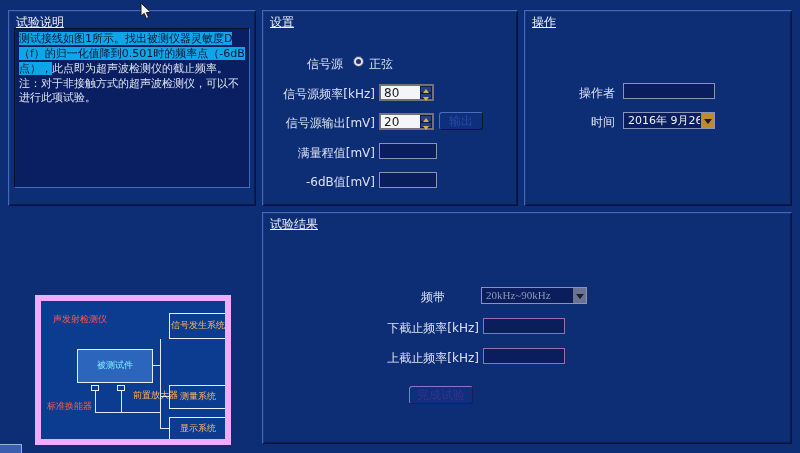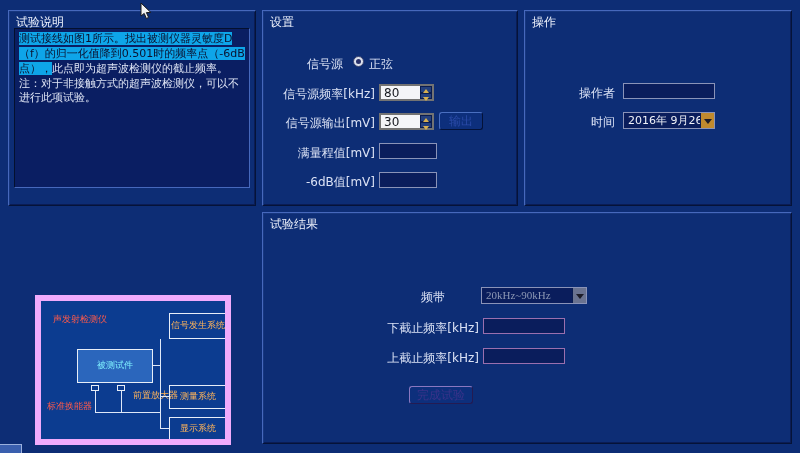--- a/index.html
+++ b/index.html
@@ -13,21 +13,21 @@
 
   
   .panel {
     position:absolute;
     border:1px solid;
     border-color:#4668bc #051338 #051338 #4668bc;
     box-shadow: inset 1px 1px 0 #17377f, inset -1px -1px 0 #0a1c55;
   }
   .panel-title {
     position:absolute; top:3px; left:7px;
-    font-size:12px; color:#eef2fc; white-space:nowrap;
+    font-size:12px; color:#eef2fc; white-space:nowrap;text-decoration:underline;
   }
 
   
   .desc-box {
     position:absolute; left:5px; top:17px; width:236px; height:160px;
     background:#0a1e62;
     border:1px solid;
     border-color:#04102e #4668bc #4668bc #04102e;
     padding:3px 4px;
     font-size:11px; line-height:1.35; color:#dfe5f5;
@@ -151,21 +151,21 @@
     <div class="num" style="left:116px; top:73px;">
       <div class="val">80</div>
       <div class="spin">
         <div class="up"></div>
         <div class="down"></div>
       </div>
     </div>
 
     <div class="lbl" style="left:2px; top:104px; width:110px;">信号源输出[mV]</div>
     <div class="num" style="left:116px; top:102px;">
-      <div class="val">30</div>
+      <div class="val">20</div>
       <div class="spin">
         <div class="up"></div>
         <div class="down"></div>
       </div>
     </div>
     <div class="btn3d" style="left:176px; top:101px; width:44px; height:18px; line-height:16px;">输出</div>
 
     <div class="lbl" style="left:2px; top:134px; width:110px;">满量程值[mV]</div>
     <div class="field" style="left:116px; top:132px; width:58px;"></div>
 

